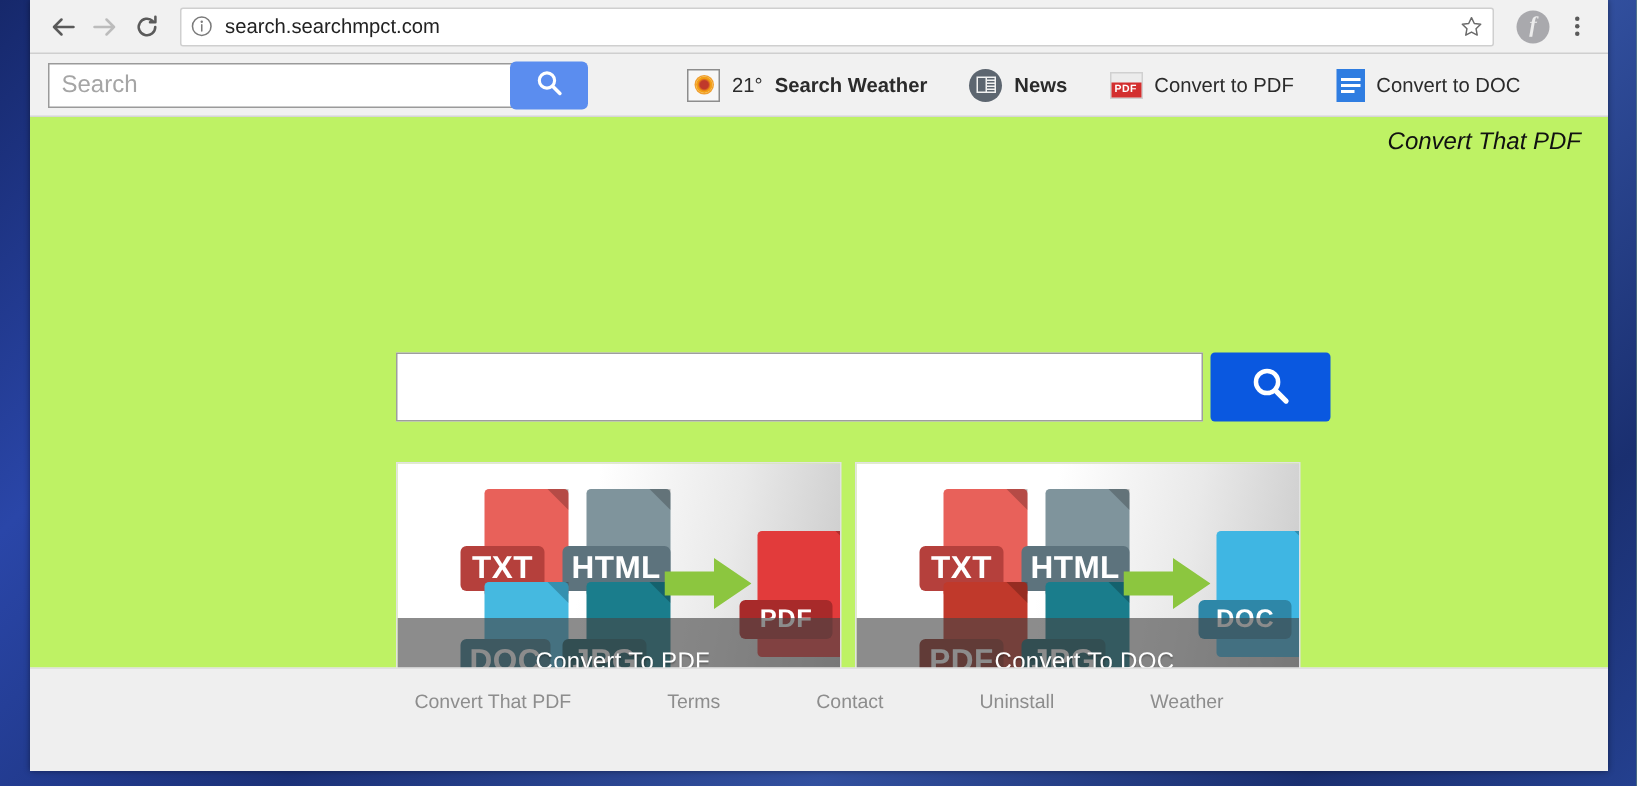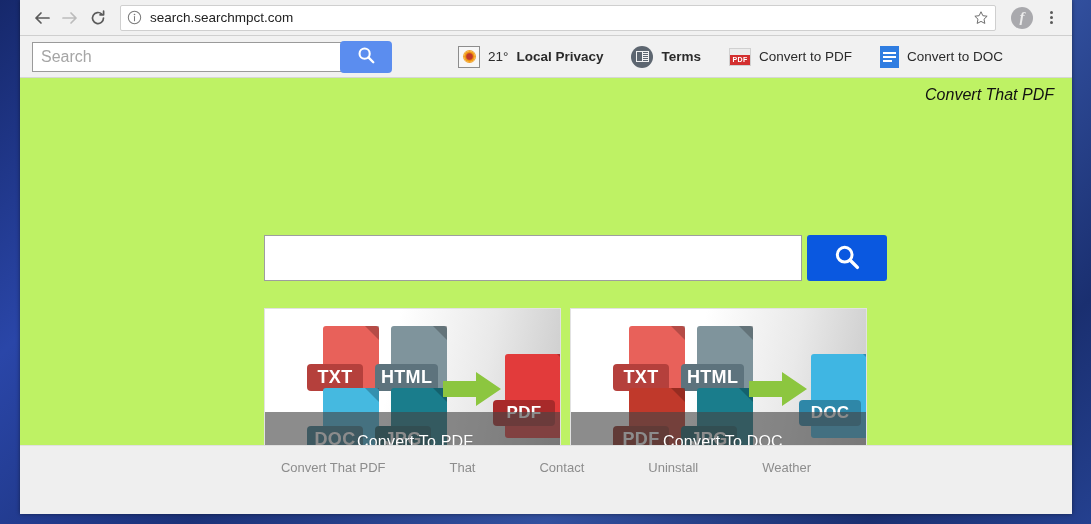--- a/index.html
+++ b/index.html
@@ -296,21 +296,21 @@
     border-top: 14px solid rgba(0,0,0,.22);
   }
   .fileicon .badge {
     position: absolute;
     left: -16px;
     top: 38px;
     min-width: 56px;
     padding: 3px 6px;
     border-radius: 4px;
     color: #fff;
-    font-size: 18px;
+    font-size: 21px;
     font-weight: bold;
     text-align: center;
     letter-spacing: .3px;
     font-family: "Liberation Sans", sans-serif;
   }
   .fileicon.big { width: 66px; height: 84px; }
   .fileicon.big .badge { font-size: 17px; top: 46px; left: -12px; min-width: 62px; }
 
   .arrow-green {
     position: absolute;
@@ -415,37 +415,37 @@
             </svg>
         </span>
       </button>
     </div>
 
     <div class="ext-link first">
       <span class="weather-icon">
           <span class="sun-glyph"></span>
         </span>
       <span class="lbl-temp">21°</span>
-      <span class="lbl-bold">Local Privacy</span>
+      <span class="lbl-bold">Search Weather</span>
     </div>
 
     <div class="ext-link">
       <span class="news-icon">
         <span class="paper">
             <i></i>
             <span class="lines">
               <span></span>
               <span></span>
               <span></span>
               <span></span>
               <span></span>
             </span>
           </span>
       </span>
-      <span class="lbl-bold">Terms</span>
+      <span class="lbl-bold">News</span>
     </div>
 
     <div class="ext-link">
       <span class="pdf-icon">
           <span class="tag">PDF</span>
         </span>
       <span>Convert to PDF</span>
     </div>
 
     <div class="ext-link">
@@ -538,21 +538,21 @@
         </div>
         <div class="band"></div>
         <div class="caption">Convert To DOC</div>
       </div>
 
     </div>
 
     <div id="footer">
       <div id="footer-links">
         <a>Convert That PDF</a>
-        <a>That</a>
+        <a>Terms</a>
         <a>Contact</a>
         <a>Uninstall</a>
         <a>Weather</a>
       </div>
     </div>
 
   </div>
 </div>
 
 </body></html>

